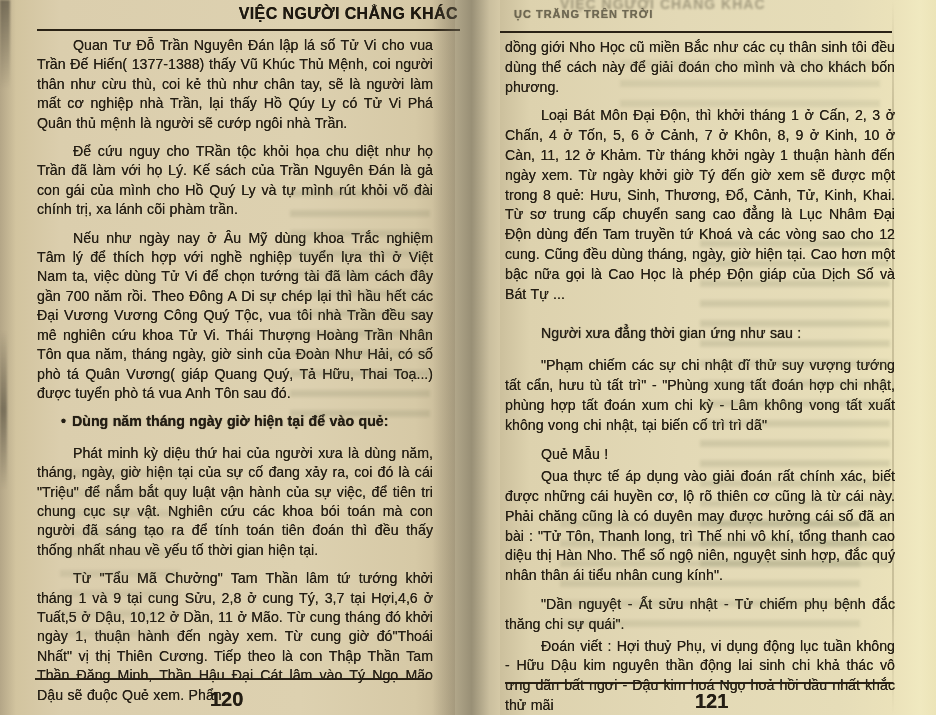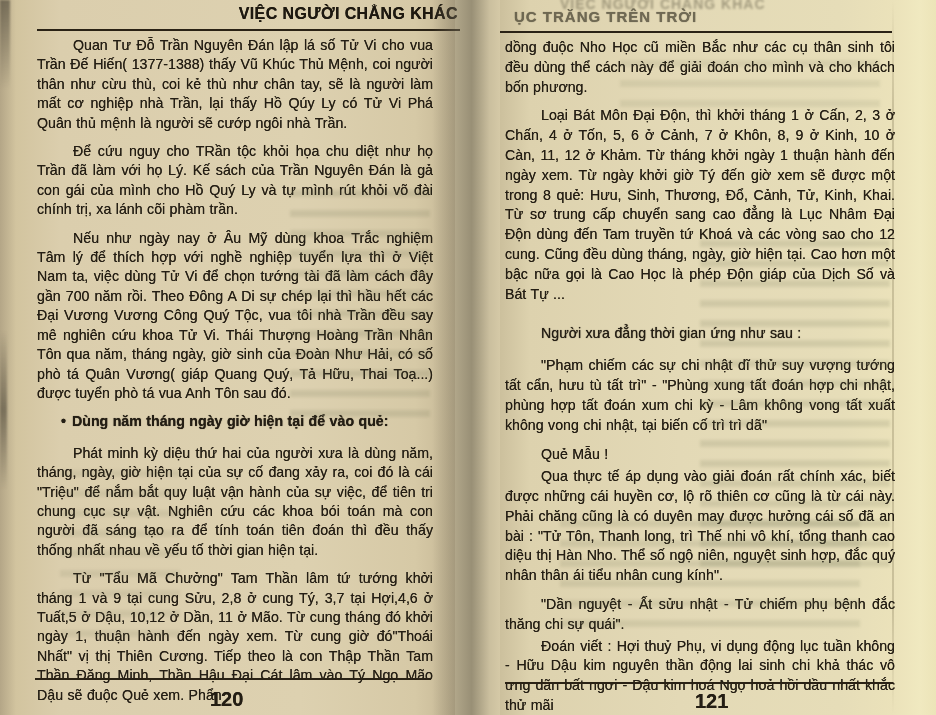--- a/index.html
+++ b/index.html
@@ -35,21 +35,21 @@
   .header-left{
     position:absolute;top:5px;left:37px;width:421px;
     text-align:right;font-weight:bold;font-size:16px;letter-spacing:.4px;
     color:#1e1910;text-shadow:0 0 .5px #1e1910;
   }
   .rule-header-left{
     position:absolute;top:29px;left:37px;width:423px;height:2px;background:#2a2215;
   }
   .header-right{
     position:absolute;top:8px;left:14px;width:300px;
-    font-weight:bold;font-size:15px;letter-spacing:1px;
+    font-weight:bold;font-size:11px;letter-spacing:1px;
     color:#4a4534;opacity:.75;filter:blur(.4px);
     text-shadow:0 0 1px #4a4534;
   }
   .header-right-bleed{
     position:absolute;top:-4px;left:60px;width:330px;
     font-weight:bold;font-size:14px;letter-spacing:1px;
     color:#55503c;opacity:.45;filter:blur(1px);
   }
   .rule-header-right{
     position:absolute;top:31px;left:0px;width:392px;height:2px;background:#2a2215;
@@ -123,21 +123,21 @@
 
   <div class="gutter"></div>
 
   <div class="page-right">
     <div class="edge-line"></div>
     <div class="header-right-bleed">VIỆC NGƯỜI CHẲNG KHÁC</div>
     <div class="header-right">ỤC TRĂNG TRÊN TRỜI</div>
     <div class="rule-header-right"></div>
 
     <div class="textcol textcol-right">
-      <p class="para p-noindent">dồng đuộc Nho Học cũ miền Bắc như các cụ thân sinh tôi đều dùng thể cách này để giải đoán cho mình và cho khách bốn phương.</p>
+      <p class="para p-noindent">dồng giới Nho Học cũ miền Bắc như các cụ thân sinh tôi đều dùng thể cách này để giải đoán cho mình và cho khách bốn phương.</p>
       <p class="para">Loại Bát Môn Đại Độn, thì khởi tháng 1 ở Cấn, 2, 3 ở Chấn, 4 ở Tốn, 5, 6 ở Cảnh, 7 ở Khôn, 8, 9 ở Kinh, 10 ở Càn, 11, 12 ở Khảm. Từ tháng khởi ngày 1 thuận hành đến ngày xem. Từ ngày khởi giờ Tý đến giờ xem sẽ được một trong 8 quẻ: Hưu, Sinh, Thương, Đổ, Cảnh, Tử, Kinh, Khai. Từ sơ trung cấp chuyển sang cao đẳng là Lục Nhâm Đại Độn dùng đến Tam truyền tứ Khoá và các vòng sao cho 12 cung. Cũng đều dùng tháng, ngày, giờ hiện tại. Cao hơn một bậc nữa gọi là Cao Học là phép Độn giáp của Dịch Số và Bát Tự ...</p>
       <p class="para heading-plain">Người xưa đẳng thời gian ứng như sau :</p>
       <p class="para">"Phạm chiếm các sự chi nhật dĩ thử suy vượng tướng tất cẩn, hưu tù tất trì" - "Phùng xung tất đoán hợp chi nhật, phùng hợp tất đoán xum chi kỳ - Lâm không vong tất xuất không vong chi nhật, tại biến cố trì trì dã"</p>
       <p class="para p-quemau">Quẻ Mẫu !</p>
       <p class="para">Qua thực tế áp dụng vào giải đoán rất chính xác, biết được những cái huyền cơ, lộ rõ thiên cơ cũng là từ cái này. Phải chăng cũng là có duyên may được hưởng cái số đã an bài : "Tử Tôn, Thanh long, trì Thế nhi vô khí, tổng thanh cao diệu thị Hàn Nho. Thể số ngộ niên, nguyệt sinh hợp, đắc quý nhân thân ái tiểu nhân cung kính".</p>
       <p class="para p-tight">"Dần nguyệt - Ất sửu nhật - Tử chiếm phụ bệnh đắc thăng chi sự quái".</p>
       <p class="para">Đoán viết : Hợi thuỷ Phụ, vi dụng động lục tuần không - Hữu Dậu kim nguyên thần động lai sinh chi khả thác vô ưng dãn bất ngơi - Dậu kim hoá Ngọ hoả hồi dầu nhất khắc thử mãi</p>
     </div>
 
     <div class="rule-footer rule-footer-right" style="left:5px;top:682px;width:388px;position:absolute;"></div>

